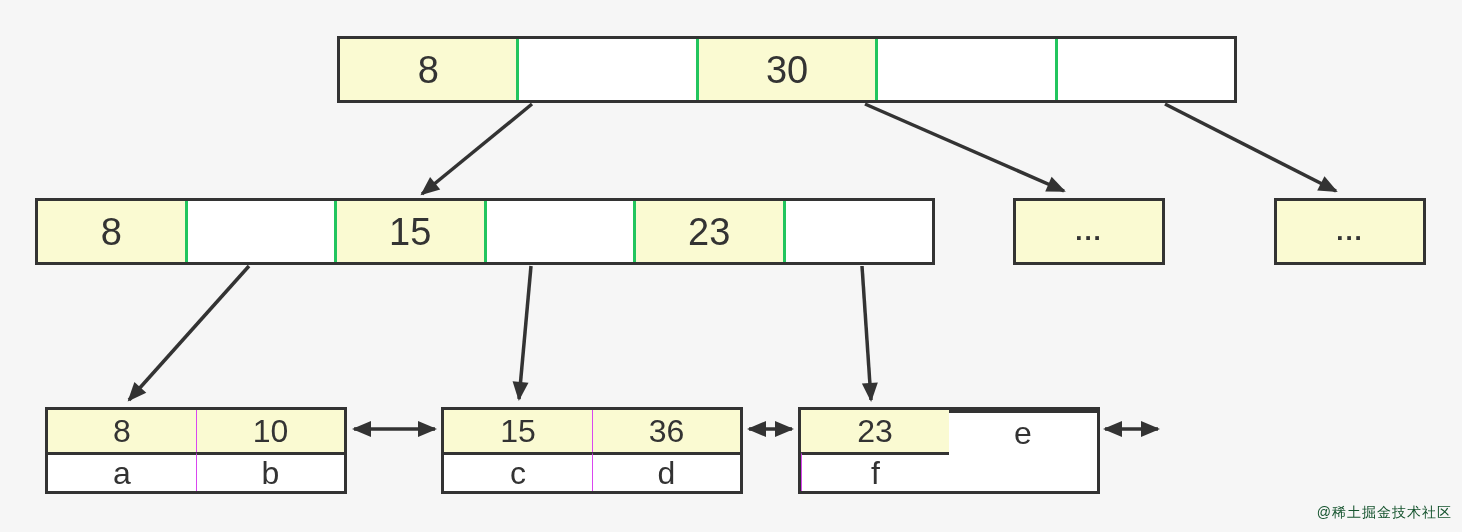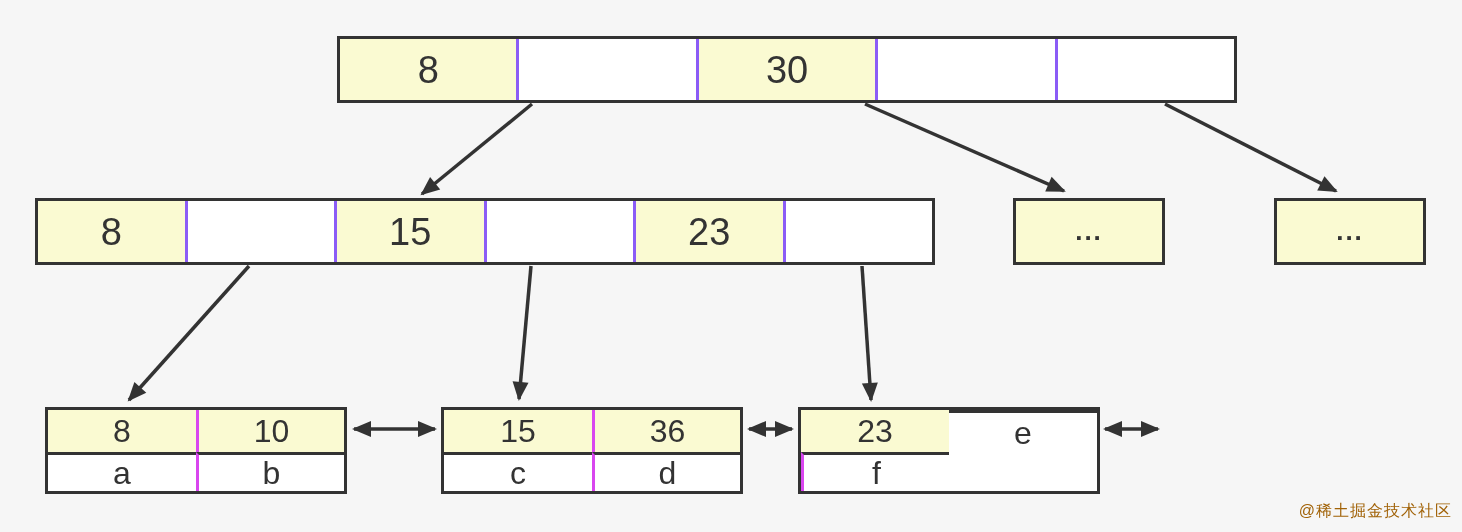--- a/index.html
+++ b/index.html
@@ -6,48 +6,48 @@
   .canvas{
     position:relative;width:1462px;height:532px;background:#f6f6f6;
     font-family:"Liberation Sans",sans-serif;color:#333;overflow:hidden;
   }
   
   .node{
     position:absolute;display:flex;border:3px solid #333;box-sizing:border-box;background:#fff;
   }
   .node .cell{
     flex:1;display:flex;align-items:center;justify-content:center;
-    font-size:38px;line-height:1;border-left:3px solid #8b5cf6;box-sizing:border-box;
+    font-size:38px;line-height:1;border-left:3px solid #22c55e;box-sizing:border-box;
   }
   .node .cell:first-child{border-left:none;}
   .cell.key{background:#fafad2;}
   .cell.ptr{background:#ffffff;}
   
   .ellipsis{
     position:absolute;box-sizing:border-box;border:3px solid #333;background:#fafad2;
     display:flex;align-items:center;justify-content:center;
     font-size:26px;font-weight:700;letter-spacing:2px;
   }
   
   .leaf{
     position:absolute;display:grid;grid-template-columns:1fr 1fr;grid-template-rows:42px 1fr;
     border:3px solid #333;box-sizing:border-box;background:#fff;
   }
   .leaf .lcell{
     display:flex;align-items:center;justify-content:center;font-size:32px;line-height:1;
     box-sizing:border-box;
   }
   .leaf .lcell.k{background:#fafad2;}
-  .leaf .lcell.right{border-left:3px solid #d946ef;}
+  .leaf .lcell.right{border-left:1px solid #d946ef;}
   .leaf .lcell.v{border-top:3px solid #333;background:#fff;}
   
   .edges{position:absolute;left:0;top:0;width:1462px;height:532px;pointer-events:none;}
   .edge{stroke:#333;stroke-width:3.5;fill:none;}
   .watermark{
-    position:absolute;right:10px;bottom:10px;font-size:16px;color:#a16207;letter-spacing:1px;
+    position:absolute;right:10px;bottom:10px;font-size:14px;color:#14532d;letter-spacing:1px;
   }
 </style>
 </head>
 <body>
 
 <div class="canvas">
 
   <svg class="edges" width="1462" height="532" viewBox="0 0 1462 532">
     <defs>
       <marker id="ah" markerUnits="userSpaceOnUse" markerWidth="22" markerHeight="18" refX="18" refY="9" orient="auto-start-reverse">

